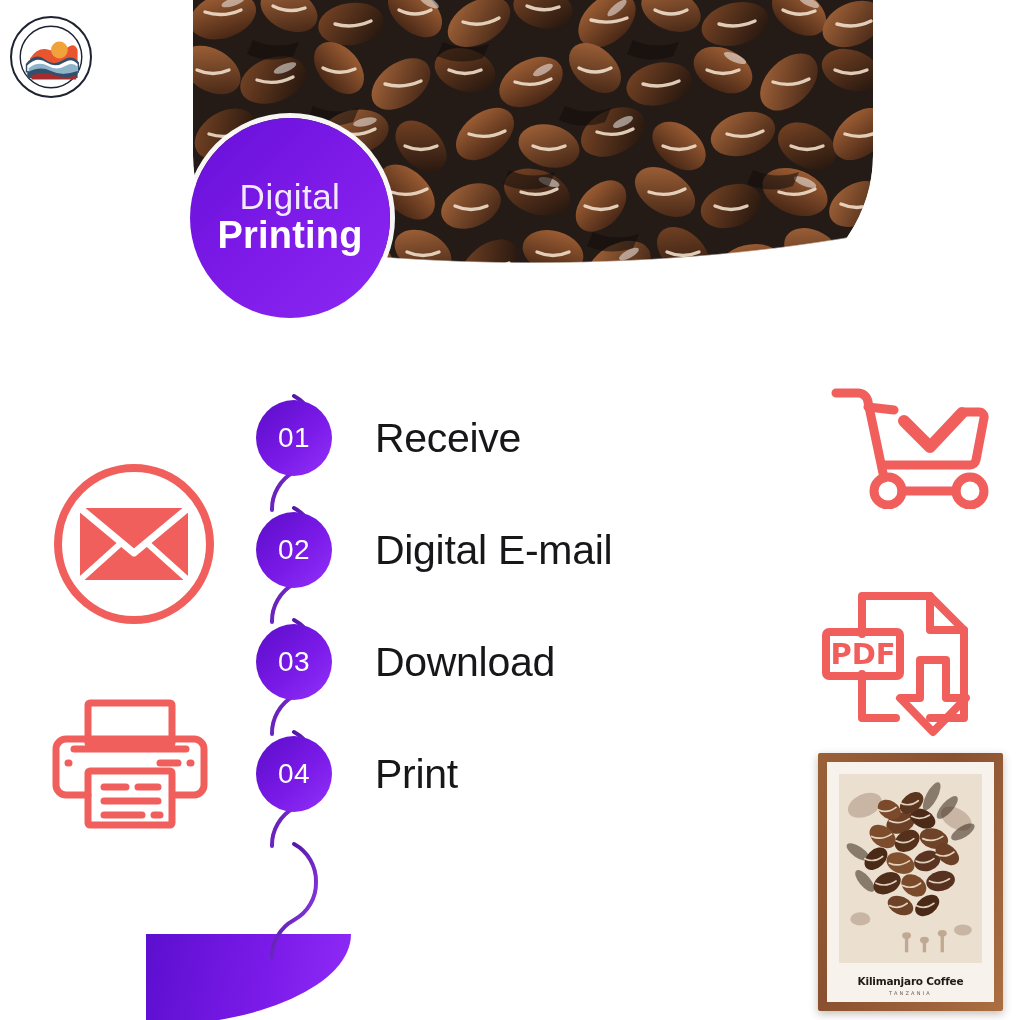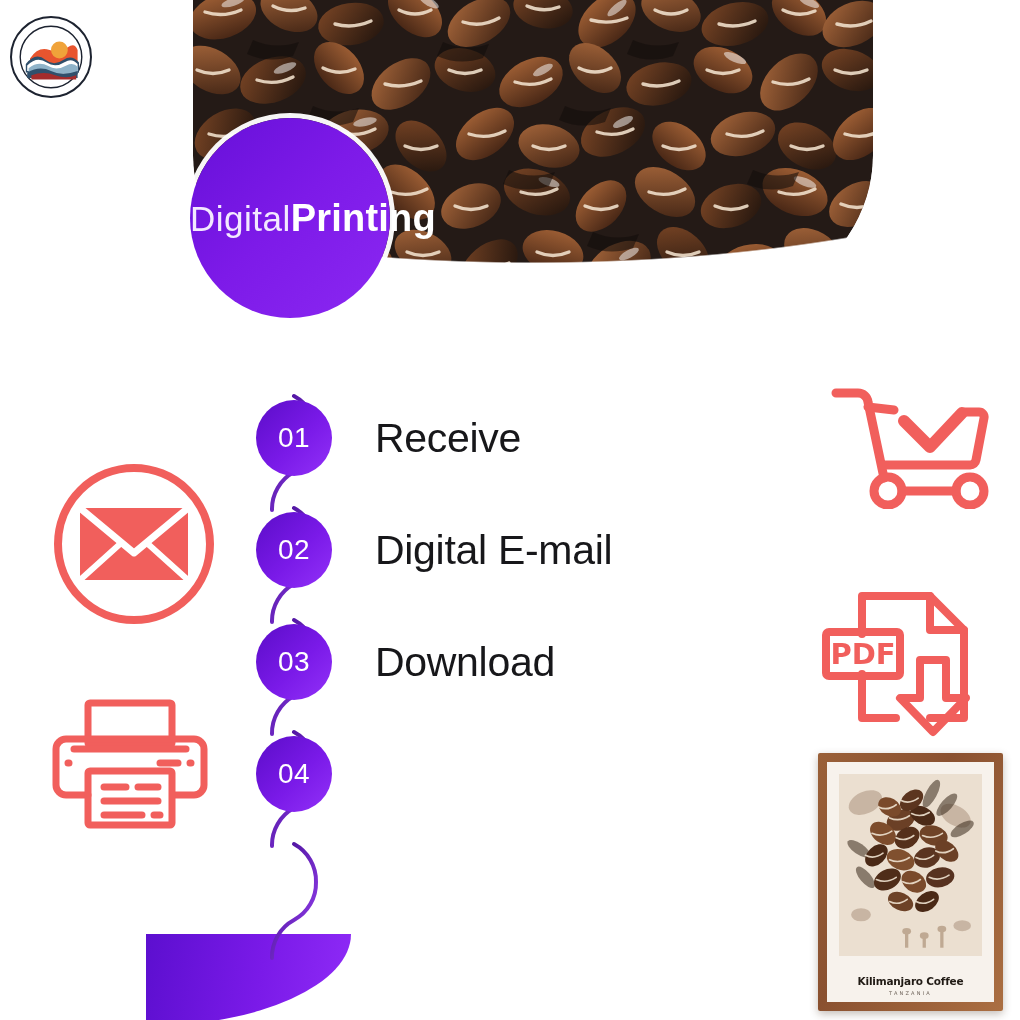--- a/index.html
+++ b/index.html
@@ -15,21 +15,21 @@
   
   .hero{position:absolute;left:193px;top:-6px;width:680px;height:372px;overflow:hidden;
         border-bottom-left-radius:330px 210px;border-bottom-right-radius:330px 210px;
         -webkit-mask-image:radial-gradient(150% 100% at 50% -2%, #000 74%, transparent 74.4%);
         mask-image:radial-gradient(150% 100% at 50% -2%, #000 74%, transparent 74.4%);}
   .hero svg{display:block;width:100%;height:100%;}
 
   
   .badge{position:absolute;left:190px;top:118px;width:200px;height:200px;border-radius:50%;
          background:linear-gradient(135deg,#6610d8 0%,#7d1ae8 48%,#8b28f2 100%);
-         display:flex;flex-direction:row;align-items:center;justify-content:flex-start;
+         display:flex;flex-direction:column;align-items:center;justify-content:center;
          box-shadow:0 0 0 5px rgba(255,255,255,.96);}
   .badge .t1{color:#f3e9ff;font-size:35px;font-weight:300;letter-spacing:.5px;line-height:1;}
   .badge .t2{color:#ffffff;font-size:38px;font-weight:700;letter-spacing:.2px;line-height:1.12;}
 
   
   .wedge{position:absolute;left:146px;top:934px;width:205px;height:92px;
          background:linear-gradient(100deg,#5c0fcf 0%,#7a1ae8 55%,#8f2bf7 100%);
          border-bottom-right-radius:205px 92px;}
 
   
@@ -50,21 +50,21 @@
 
   
   .frame{position:absolute;left:818px;top:753px;width:185px;height:258px;
          background:linear-gradient(118deg,#9a6038 0%,#8a5130 42%,#ab6f42 100%);
          padding:9px;box-sizing:border-box;border-radius:2px;
          box-shadow:0 3px 9px rgba(60,35,15,.30);}
   .frame-mat{width:100%;height:100%;box-sizing:border-box;background:#f7f2ec;
          padding:12px 12px 6px 12px;display:flex;flex-direction:column;}
   .frame-art{flex:1 1 auto;overflow:hidden;background:#e8ddd0;}
   .frame-art svg{display:block;width:100%;height:100%;}
-  .frame-cap{flex:0 0 auto;text-align:center;padding-top:20px;}
+  .frame-cap{flex:0 0 auto;text-align:center;padding-top:13px;}
   .frame-cap .ttl{font-family:"DejaVu Sans",sans-serif;font-weight:700;font-size:10.5px;
          color:#201a14;letter-spacing:-.2px;line-height:1.1;}
   .frame-cap .sub{font-family:"DejaVu Sans",sans-serif;font-size:5px;color:#6b6057;
          letter-spacing:2.2px;padding-top:2px;}
 </style>
 </head>
 <body>
 
 <div class="canvas">
 
@@ -376,20 +376,21 @@
     <div class="step" style="top:112px;">
       <div class="num">02</div>
       <div class="lbl">Digital E-mail</div>
     </div>
     <div class="step" style="top:224px;">
       <div class="num">03</div>
       <div class="lbl">Download</div>
     </div>
     <div class="step" style="top:336px;">
       <div class="num">04</div>
+      <div class="lbl">Print</div>
     </div>
   </div>
 
   <div class="frame">
     <div class="frame-mat">
       <div class="frame-art">
         <svg viewBox="0 0 130 170" preserveAspectRatio="xMidYMid slice">
           <rect width="130" height="170" fill="#ebdfd0"></rect>
           <g fill="#8a6a52" opacity=".35">
             <ellipse cx="24" cy="28" rx="16" ry="10" transform="rotate(-24 24 28)"></ellipse>

